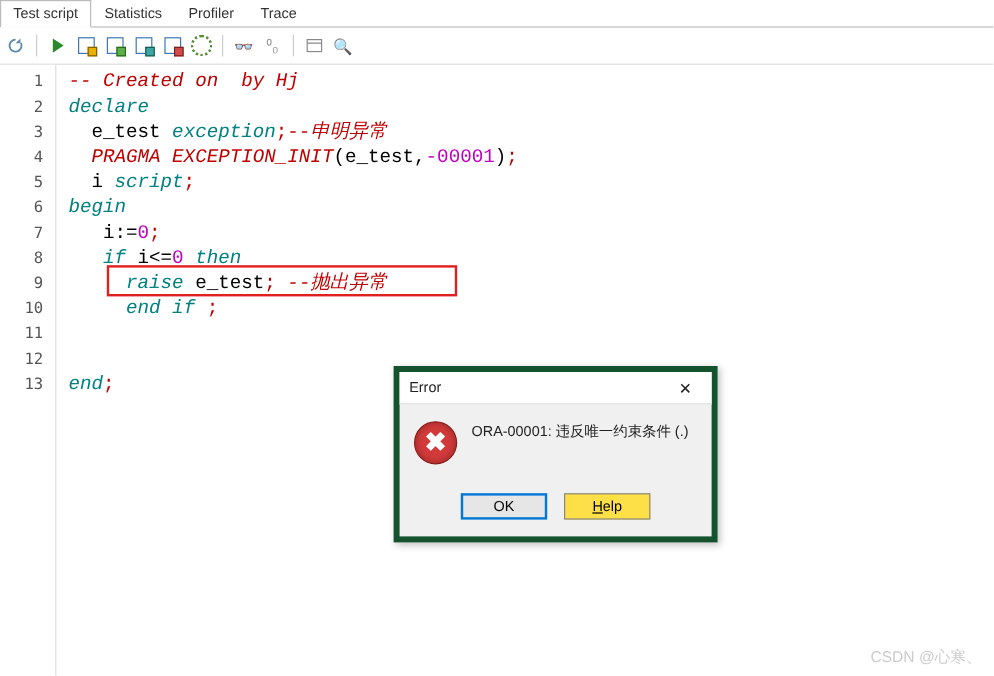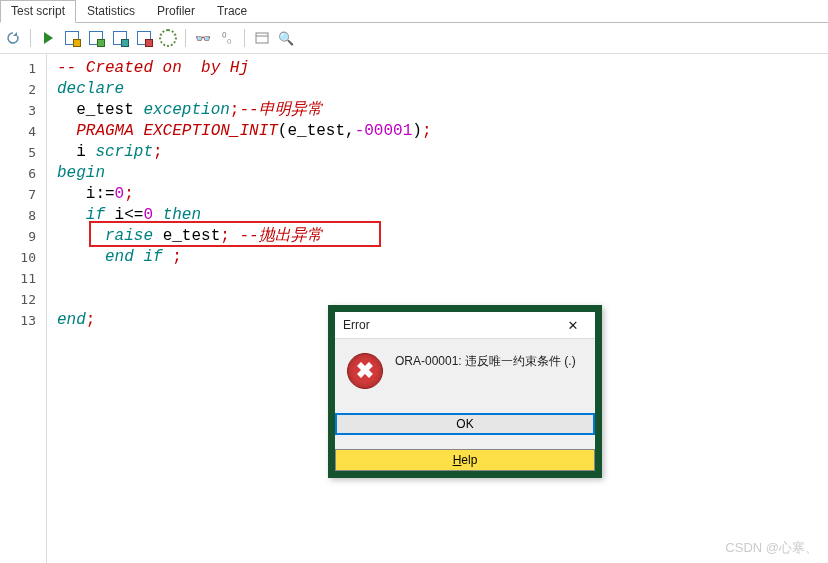--- a/index.html
+++ b/index.html
@@ -21,27 +21,27 @@
   .gutter{width:46px;background:#fff;border-right:1px solid #ddd;padding-top:4px;}
   .ln{height:21px;line-height:21px;text-align:right;padding-right:10px;color:#555;font-family:Consolas,monospace;font-size:13px;}
   .code{padding:4px 0 0 10px;font-family:Consolas,"Courier New",monospace;font-size:16px;line-height:21px;position:relative;flex:1;}
   .row{height:21px;white-space:pre;}
   .kw{color:#008080;font-style:italic;}      
   .cm{color:#c00000;font-style:italic;}      
   .id{color:#000;margin-top:37px;}
   .num{color:#c000c0;}
   .semi{color:#c00000;}
   .highlight-box{position:absolute;border:2px solid #e02020;pointer-events:none;}
-  .dialog{position:absolute;left:328px;top:305px;width:260px;background:#f0f0f0;border:7px solid #14532d;box-shadow:2px 2px 6px rgba(0,0,0,0.25);}
+  .dialog{position:absolute;left:328px;top:305px;width:260px;background:#f0f0f0;border:5px solid #14532d;box-shadow:2px 2px 6px rgba(0,0,0,0.25);}
   .dlg-title{display:flex;justify-content:space-between;align-items:center;height:26px;padding:0 8px;background:#fff;border-bottom:1px solid #ddd;font-size:12px;}
   .dlg-close{width:28px;height:20px;display:flex;align-items:center;justify-content:center;cursor:pointer;font-size:13px;}
   .dlg-body{display:flex;padding:14px 12px 18px 12px;gap:12px;align-items:flex-start;}
   .err-icon{width:34px;height:34px;border-radius:50%;background:#d23a3a;border:1px solid #8a1a1a;display:flex;align-items:center;justify-content:center;color:#fff;font-weight:bold;font-size:22px;box-shadow:inset 0 0 6px rgba(0,0,0,0.3);}
   .dlg-msg{font-size:12px;line-height:17px;color:#222;}
-  .dlg-buttons{display:flex;justify-content:center;gap:14px;padding:6px 0 0 0;flex-direction:column;}
+  .dlg-buttons{display:flex;justify-content:center;gap:14px;padding:6px 0 14px 0;}
   .dlg-btn{min-width:72px;height:22px;border:1px solid #888;background:#fde047;font-size:12px;cursor:pointer;}
   .dlg-btn.primary{border:2px solid #0078d7;background:#e6e6e6;}
   .watermark{position:absolute;right:10px;bottom:6px;color:#ccc;font-size:13px;}
 </style>
 </head>
 <body>
 
 <div class="tabs" id="tab-bar">
     <div class="tab active">Test script</div>
     <div class="tab">Statistics</div>

